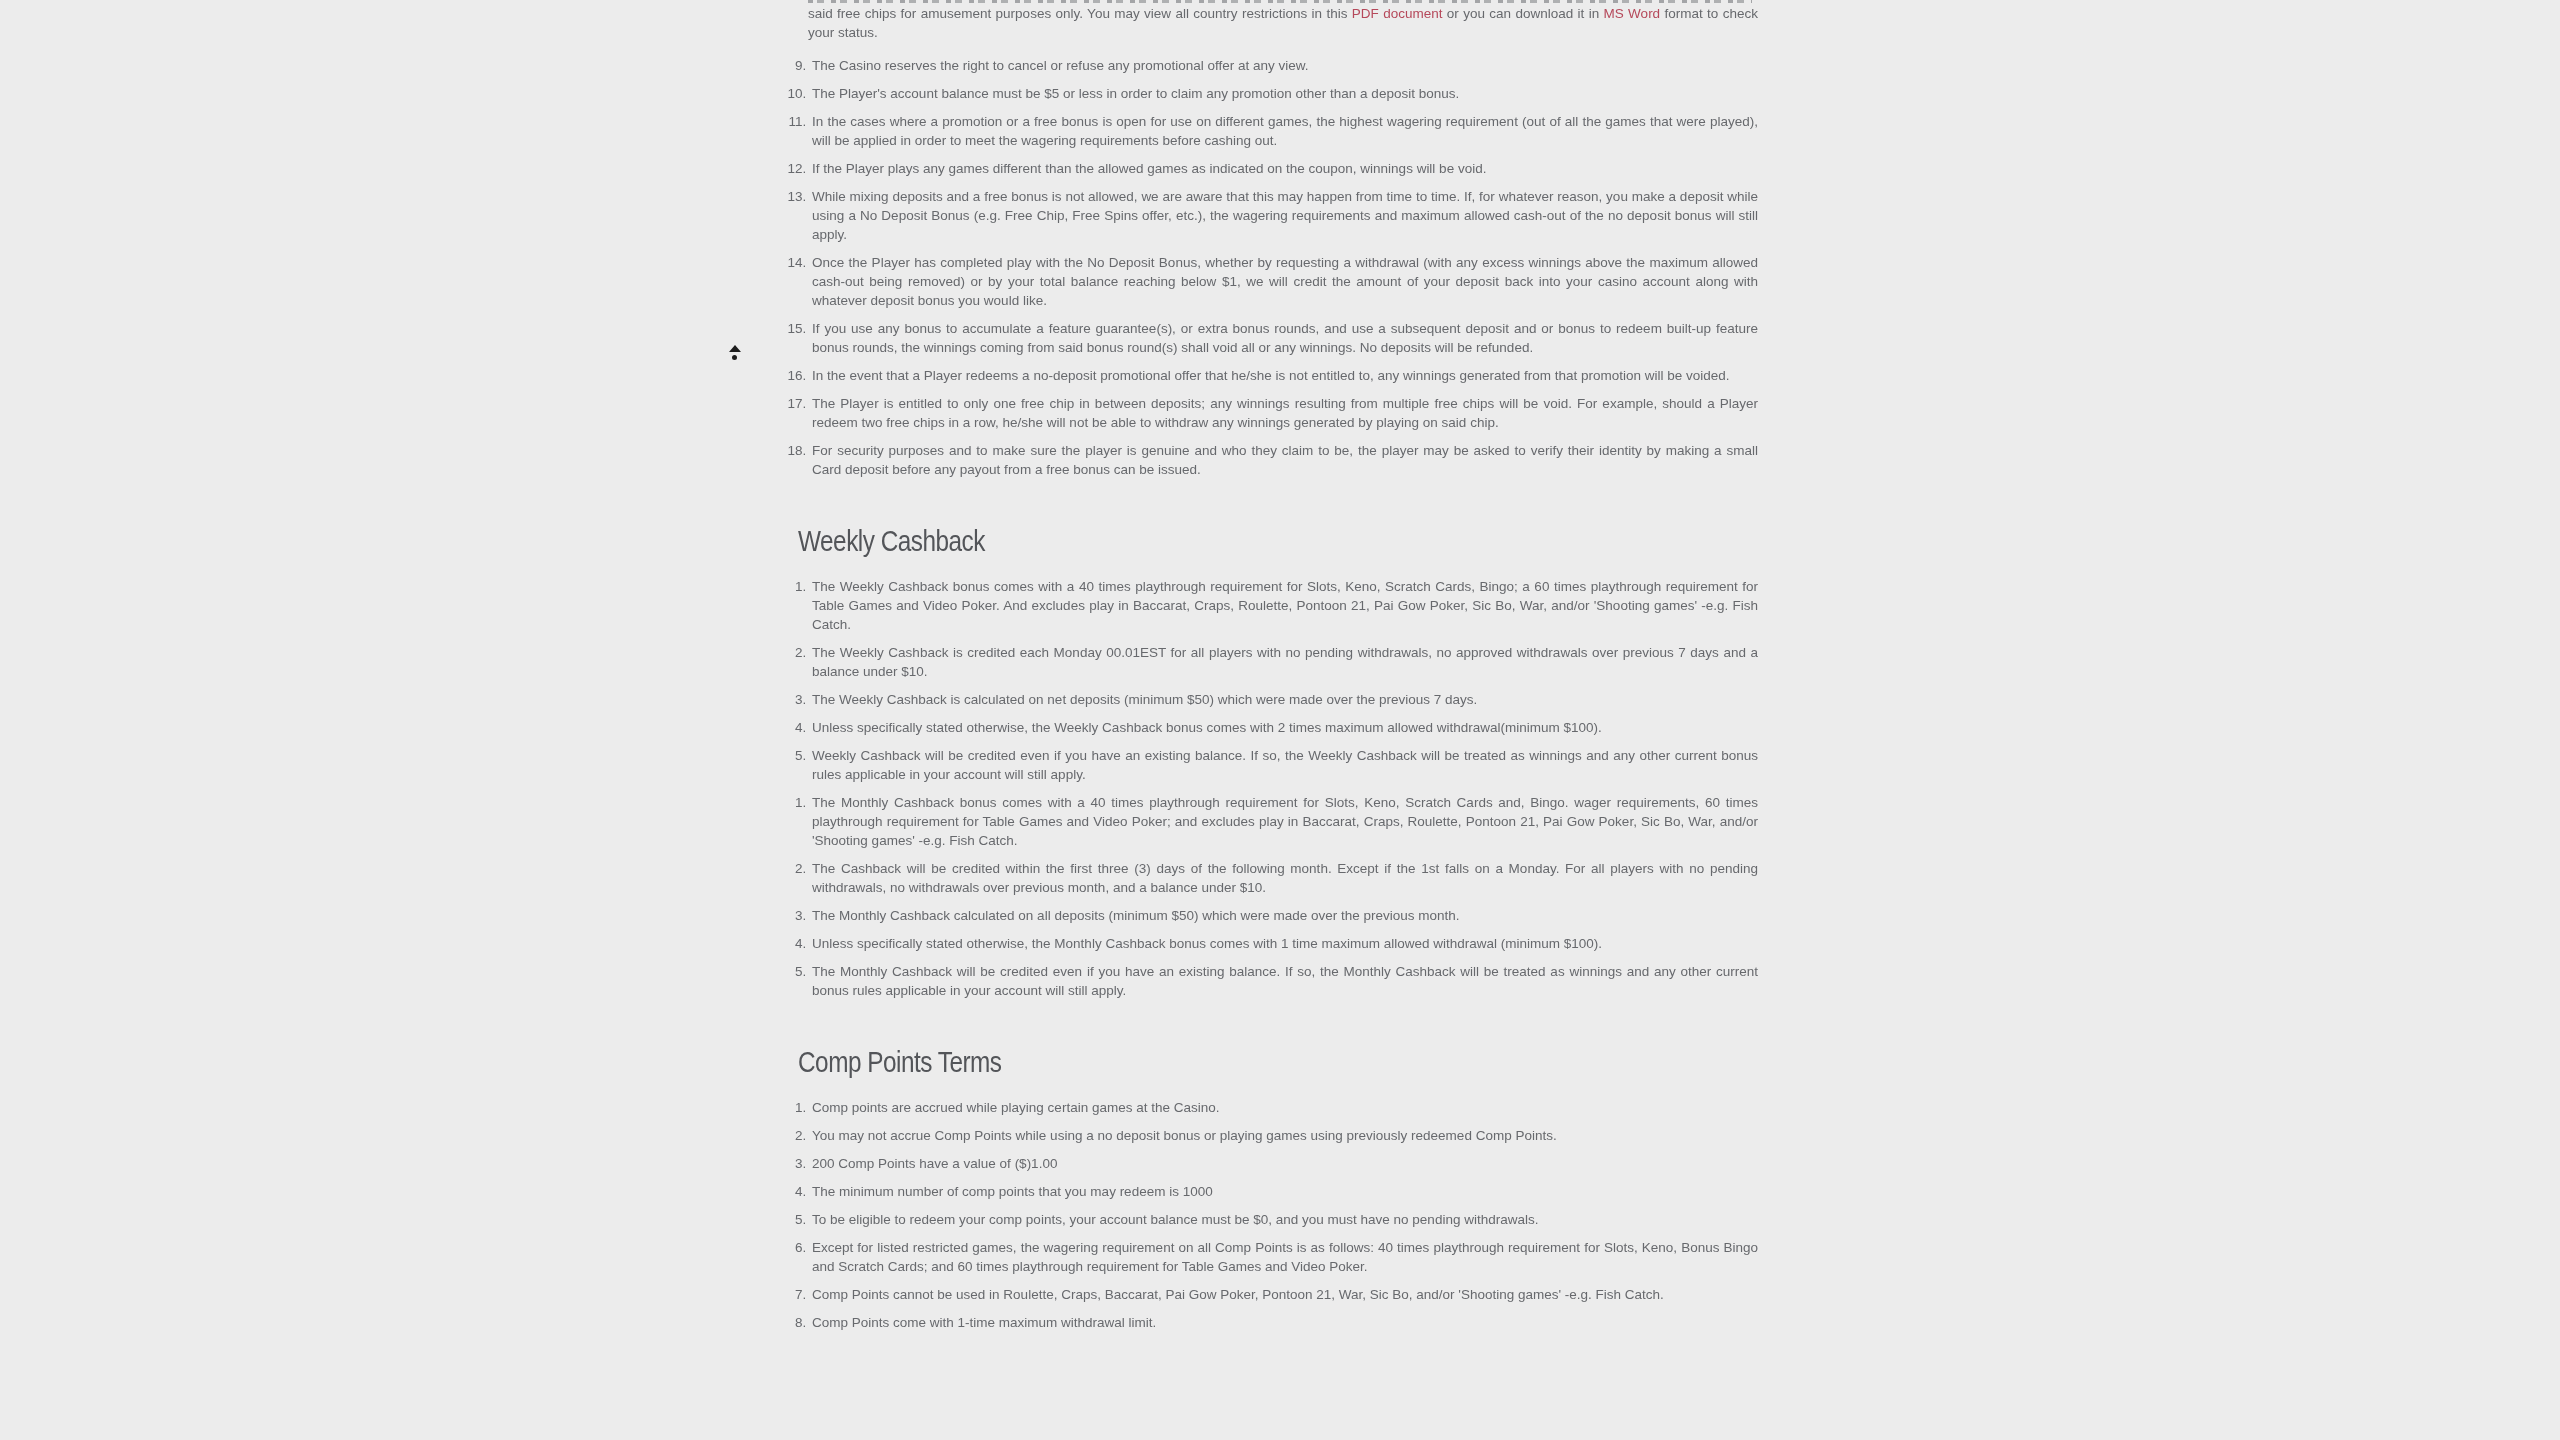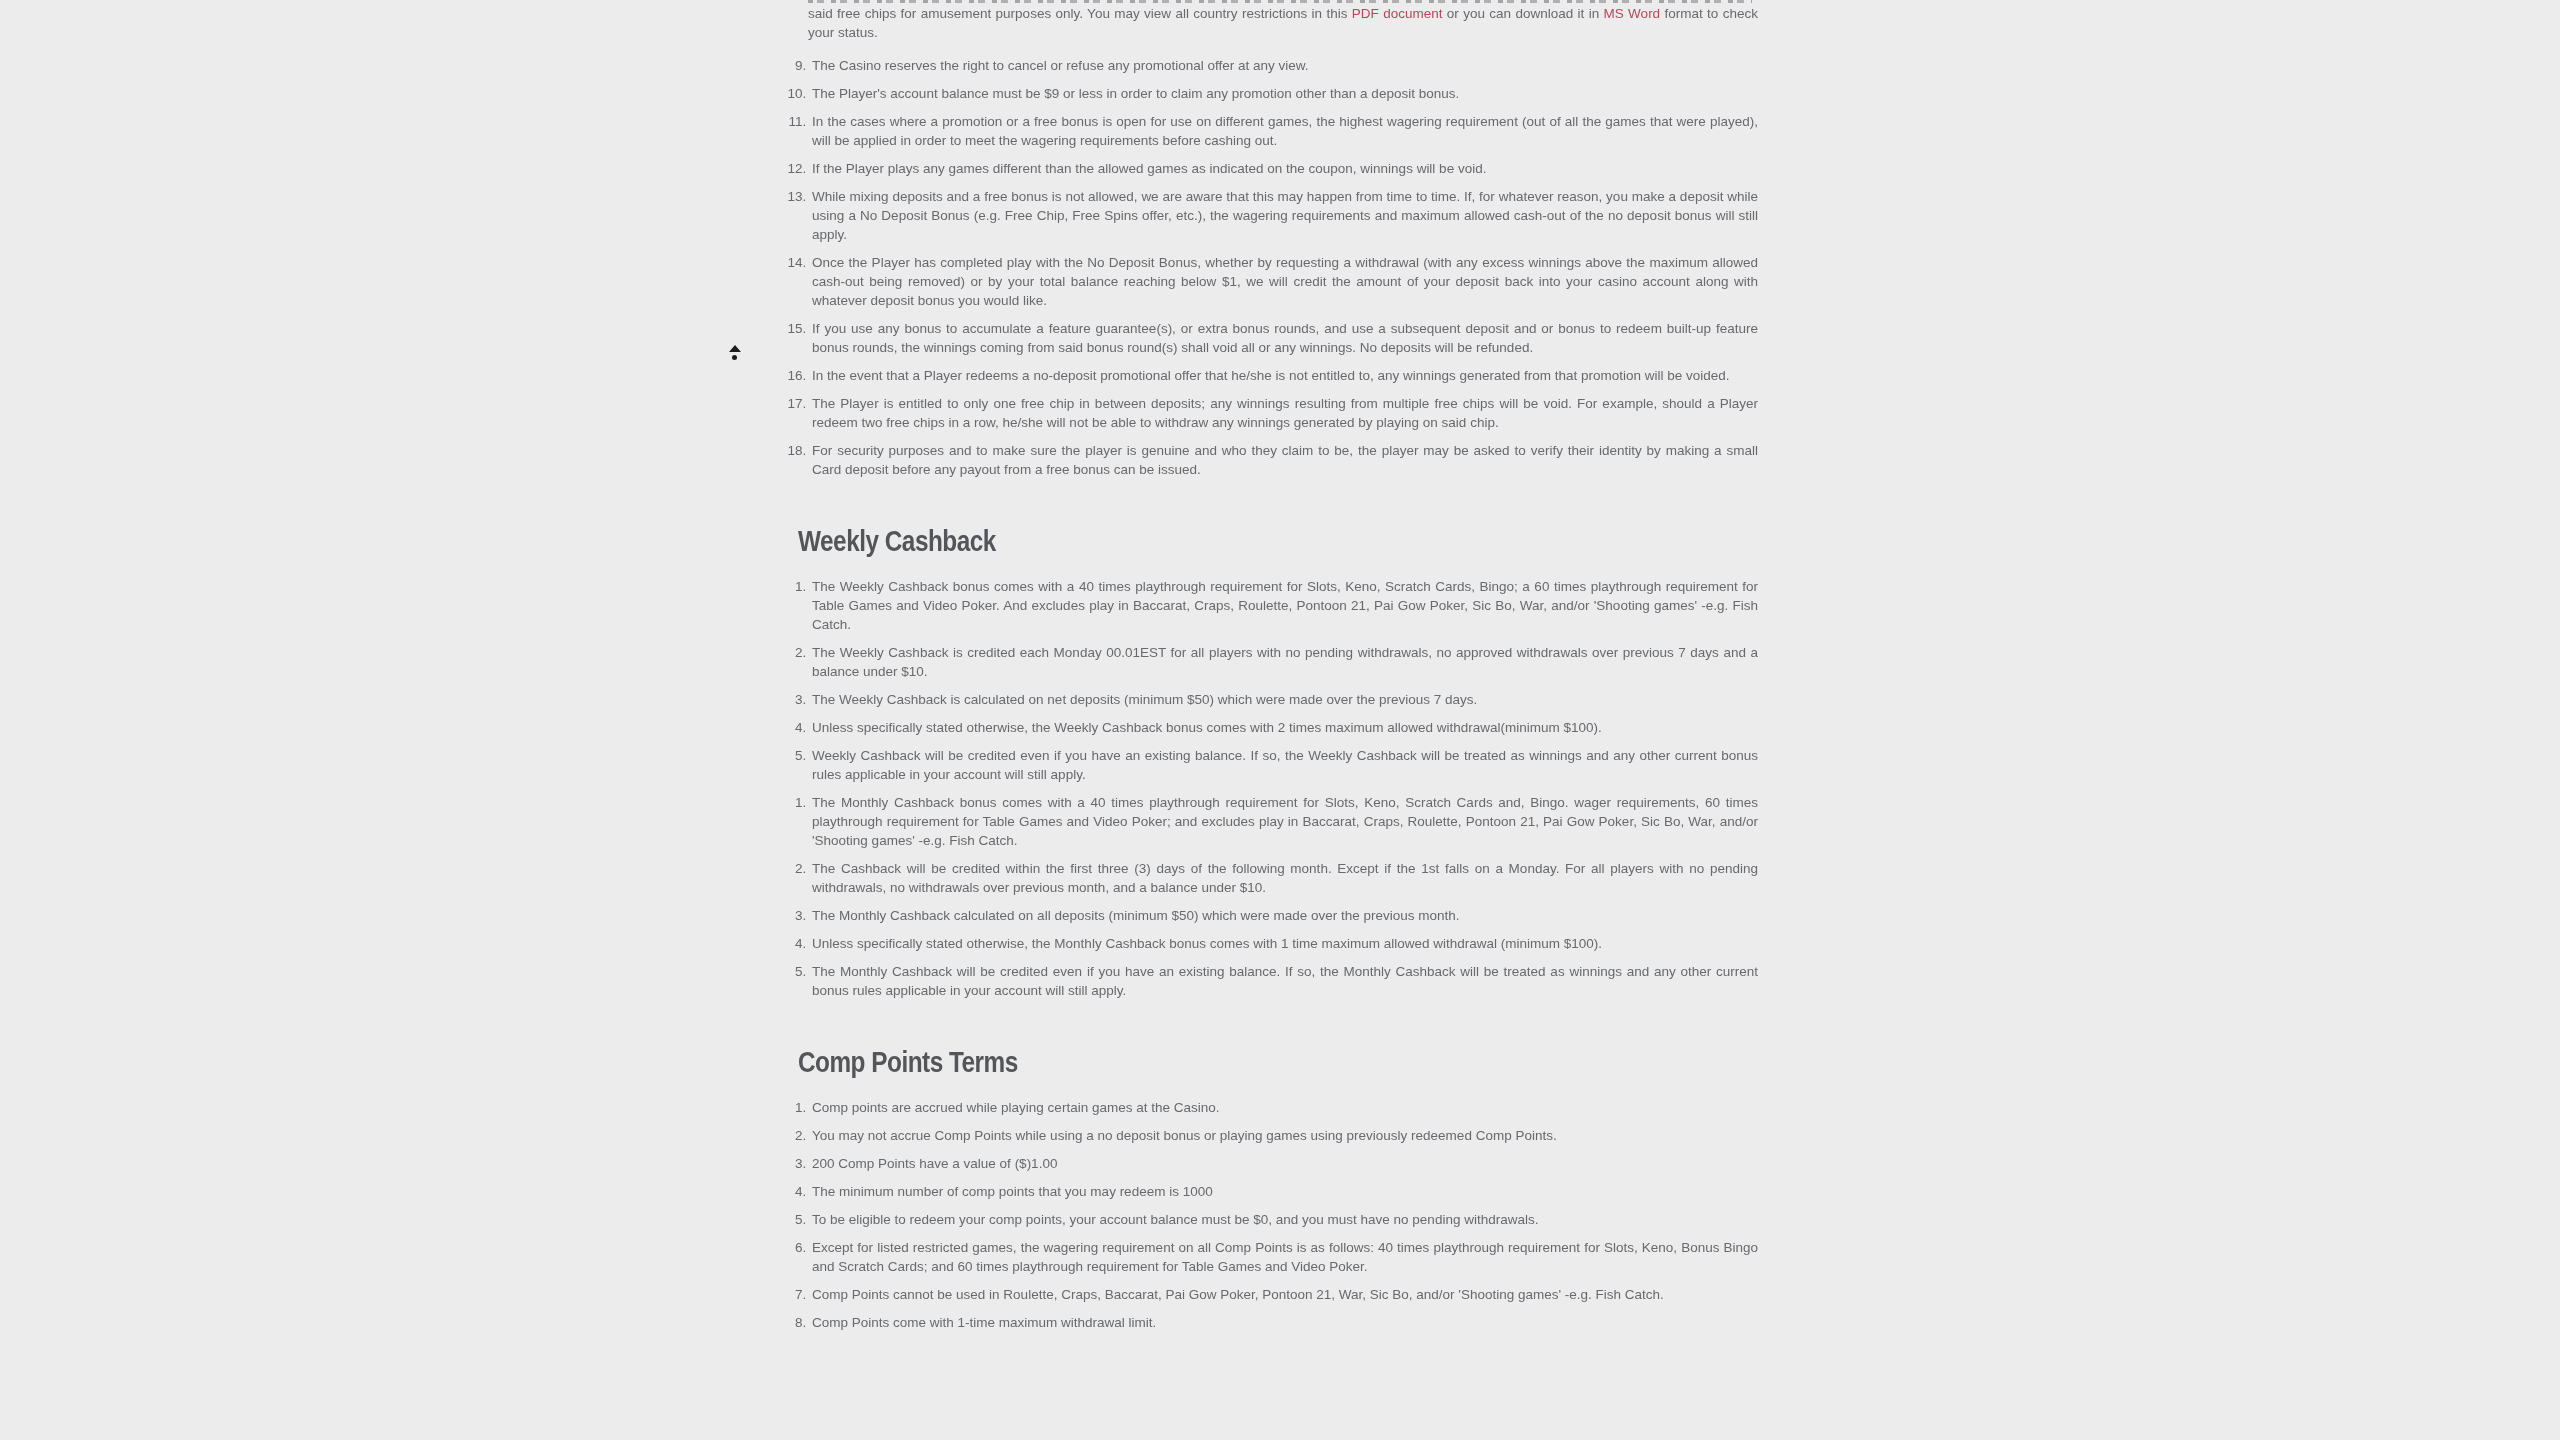--- a/index.html
+++ b/index.html
@@ -55,21 +55,21 @@
     text-align: justify;
     padding-left: 2px;
   }
   ol.terms li::marker {
     color: #67696d;
   }
   h2.section-heading {
     margin: 47px 0 21px 18px;
     font-size: 29px;
     line-height: 30px;
-    font-weight: bold;
+    font-weight: normal;
     color: #535559;
   }
   h2.section-heading .cond {
     display: inline-block;
     transform: scaleX(0.84);
     transform-origin: left center;
     letter-spacing: -0.6px;
     white-space: nowrap;
   }
   
@@ -107,21 +107,21 @@
   </div>
 
   <div class="content">
 
     <div class="clipped-line"></div>
 
     <p class="intro"><span>said free chips for amusement purposes only. You may view all country restrictions in this </span><a class="doc-link">PDF document</a><span> or you can download it in </span><a class="doc-link">MS Word</a><span> format to check your status.</span></p>
 
     <ol class="terms" start="9">
       <li>The Casino reserves the right to cancel or refuse any promotional offer at any view.</li>
-      <li>The Player's account balance must be $9 or less in order to claim any promotion other than a deposit bonus.</li>
+      <li>The Player's account balance must be $5 or less in order to claim any promotion other than a deposit bonus.</li>
       <li>In the cases where a promotion or a free bonus is open for use on different games, the highest wagering requirement (out of all the games that were played), will be applied in order to meet the wagering requirements before cashing out.</li>
       <li>If the Player plays any games different than the allowed games as indicated on the coupon, winnings will be void.</li>
       <li>While mixing deposits and a free bonus is not allowed, we are aware that this may happen from time to time. If, for whatever reason, you make a deposit while using a No Deposit Bonus (e.g. Free Chip, Free Spins offer, etc.), the wagering requirements and maximum allowed cash-out of the no deposit bonus will still apply.</li>
       <li>Once the Player has completed play with the No Deposit Bonus, whether by requesting a withdrawal (with any excess winnings above the maximum allowed cash-out being removed) or by your total balance reaching below $1, we will credit the amount of your deposit back into your casino account along with whatever deposit bonus you would like.</li>
       <li>If you use any bonus to accumulate a feature guarantee(s), or extra bonus rounds, and use a subsequent deposit and or bonus to redeem built-up feature bonus rounds, the winnings coming from said bonus round(s) shall void all or any winnings. No deposits will be refunded.</li>
       <li>In the event that a Player redeems a no-deposit promotional offer that he/she is not entitled to, any winnings generated from that promotion will be voided.</li>
       <li>The Player is entitled to only one free chip in between deposits; any winnings resulting from multiple free chips will be void. For example, should a Player redeem two free chips in a row, he/she will not be able to withdraw any winnings generated by playing on said chip.</li>
       <li>For security purposes and to make sure the player is genuine and who they claim to be, the player may be asked to verify their identity by making a small Card deposit before any payout from a free bonus can be issued.</li>
     </ol>
 

